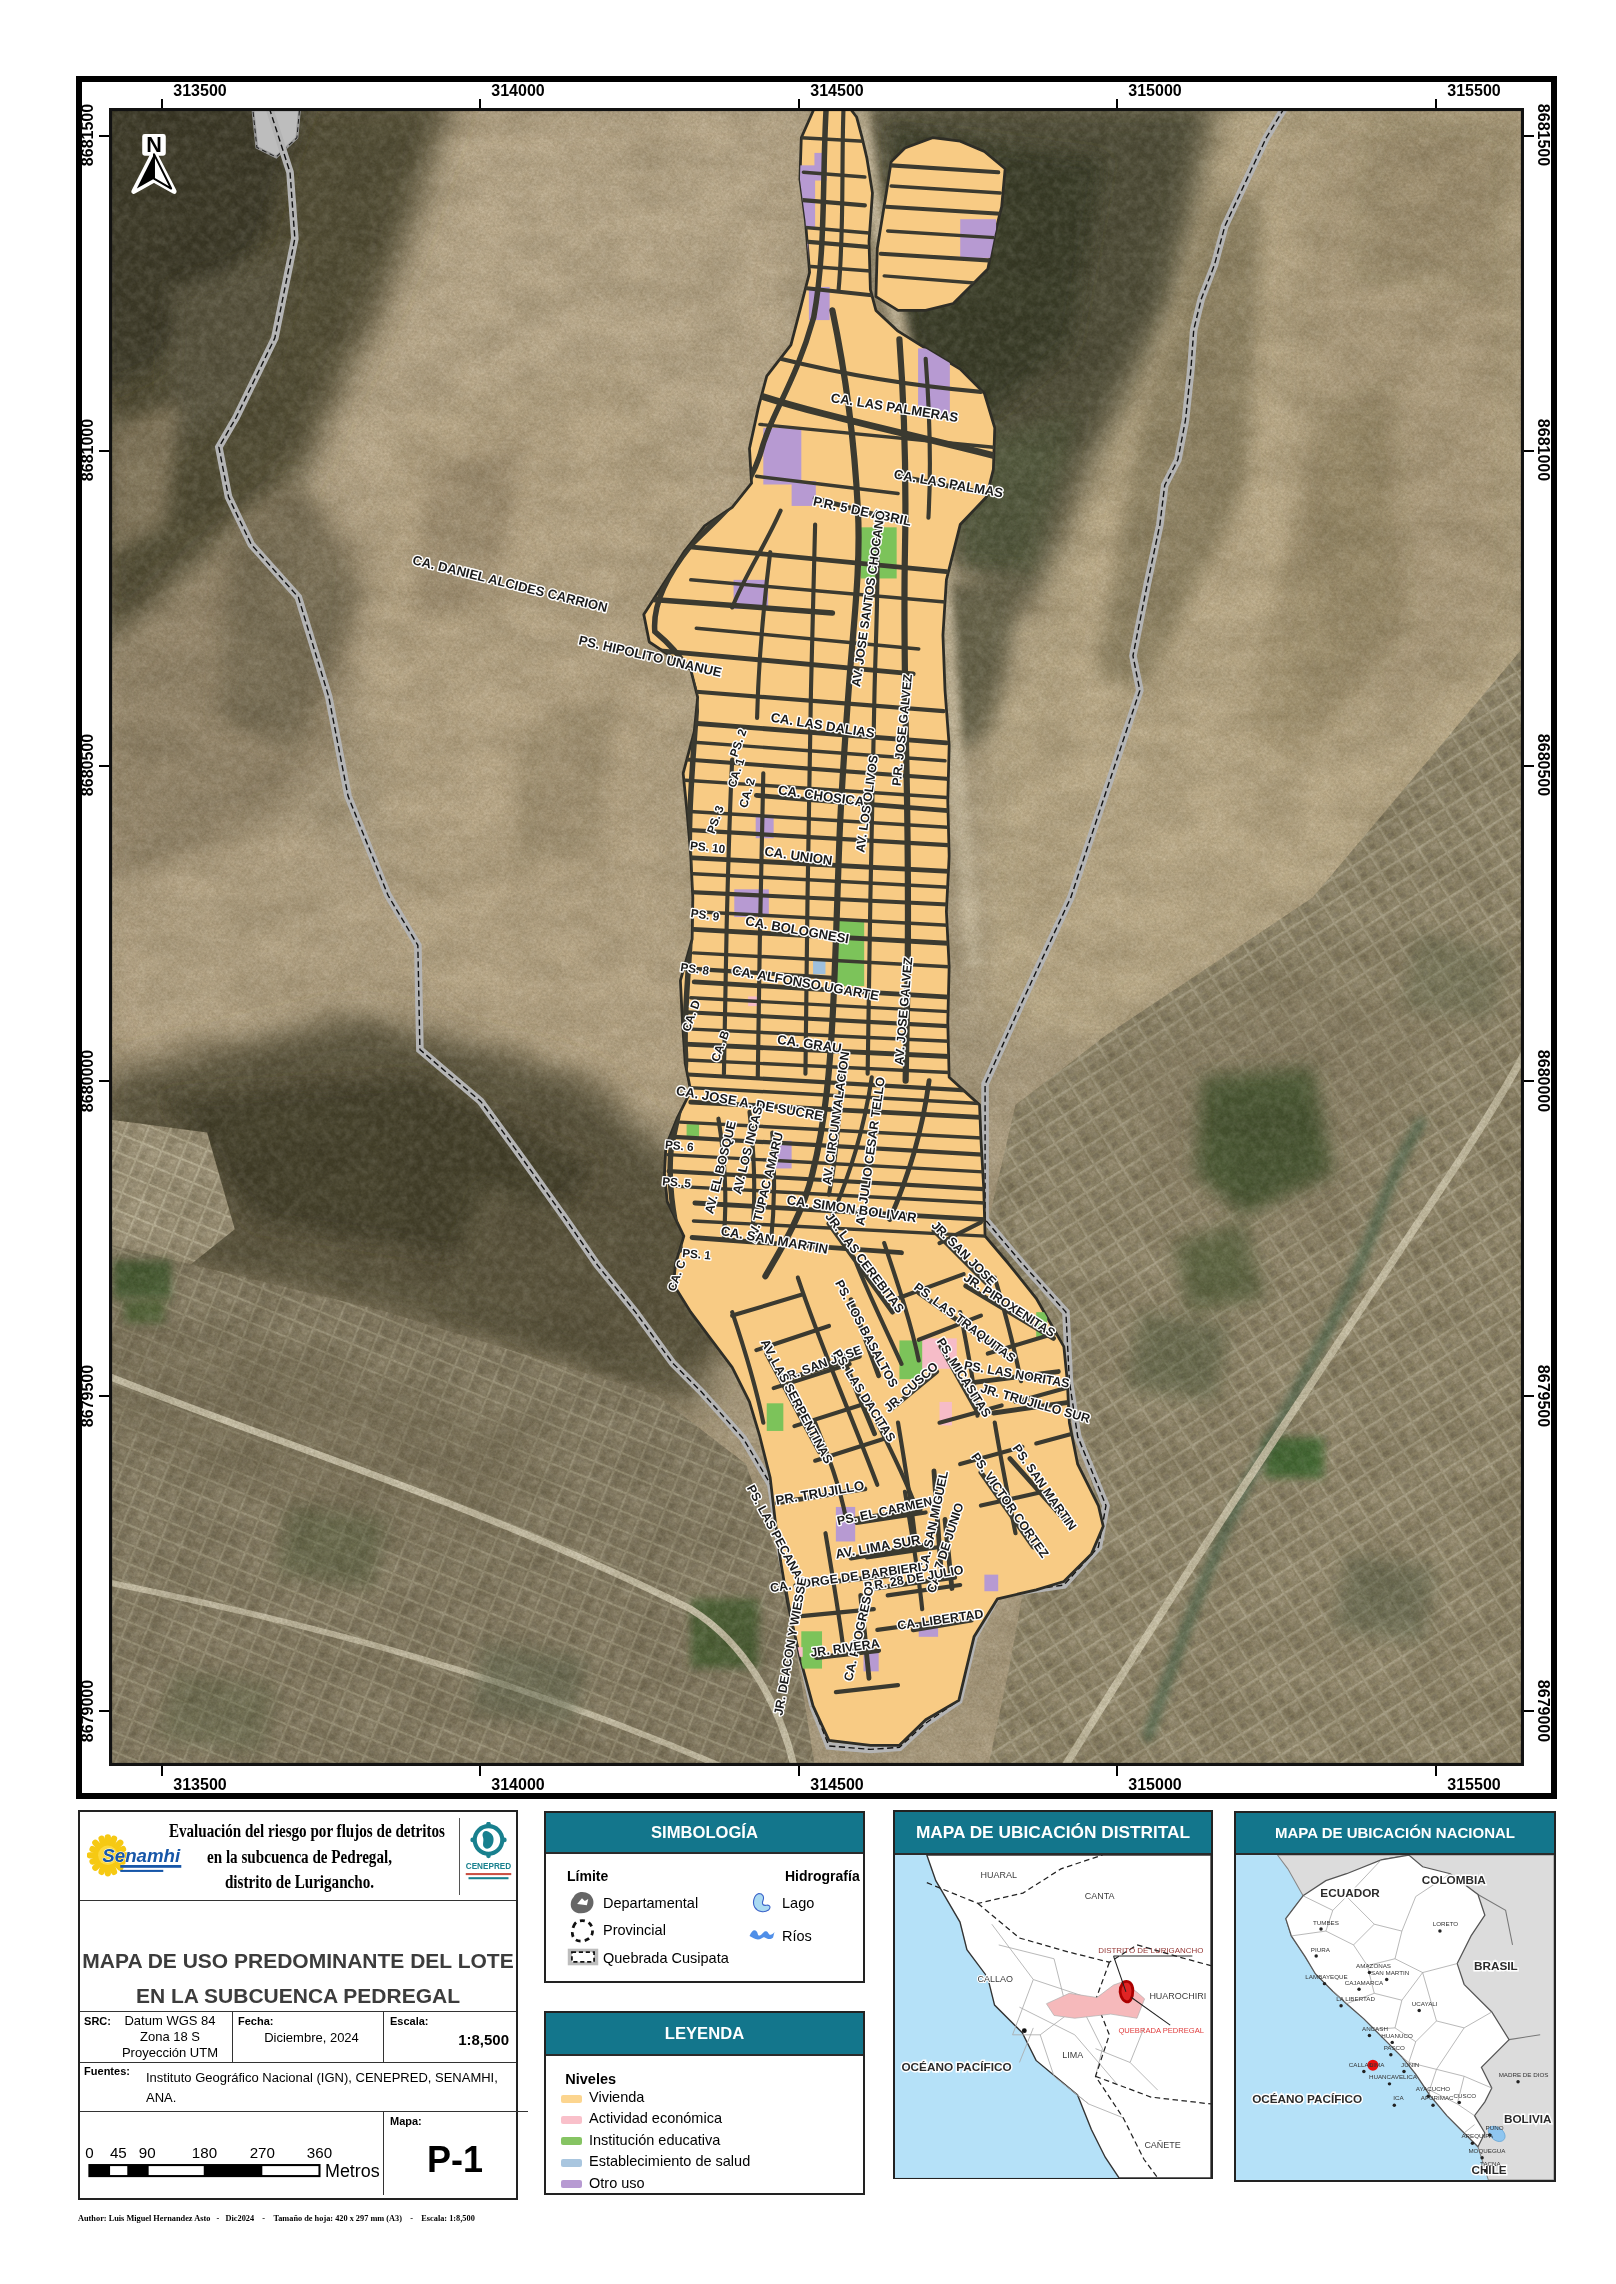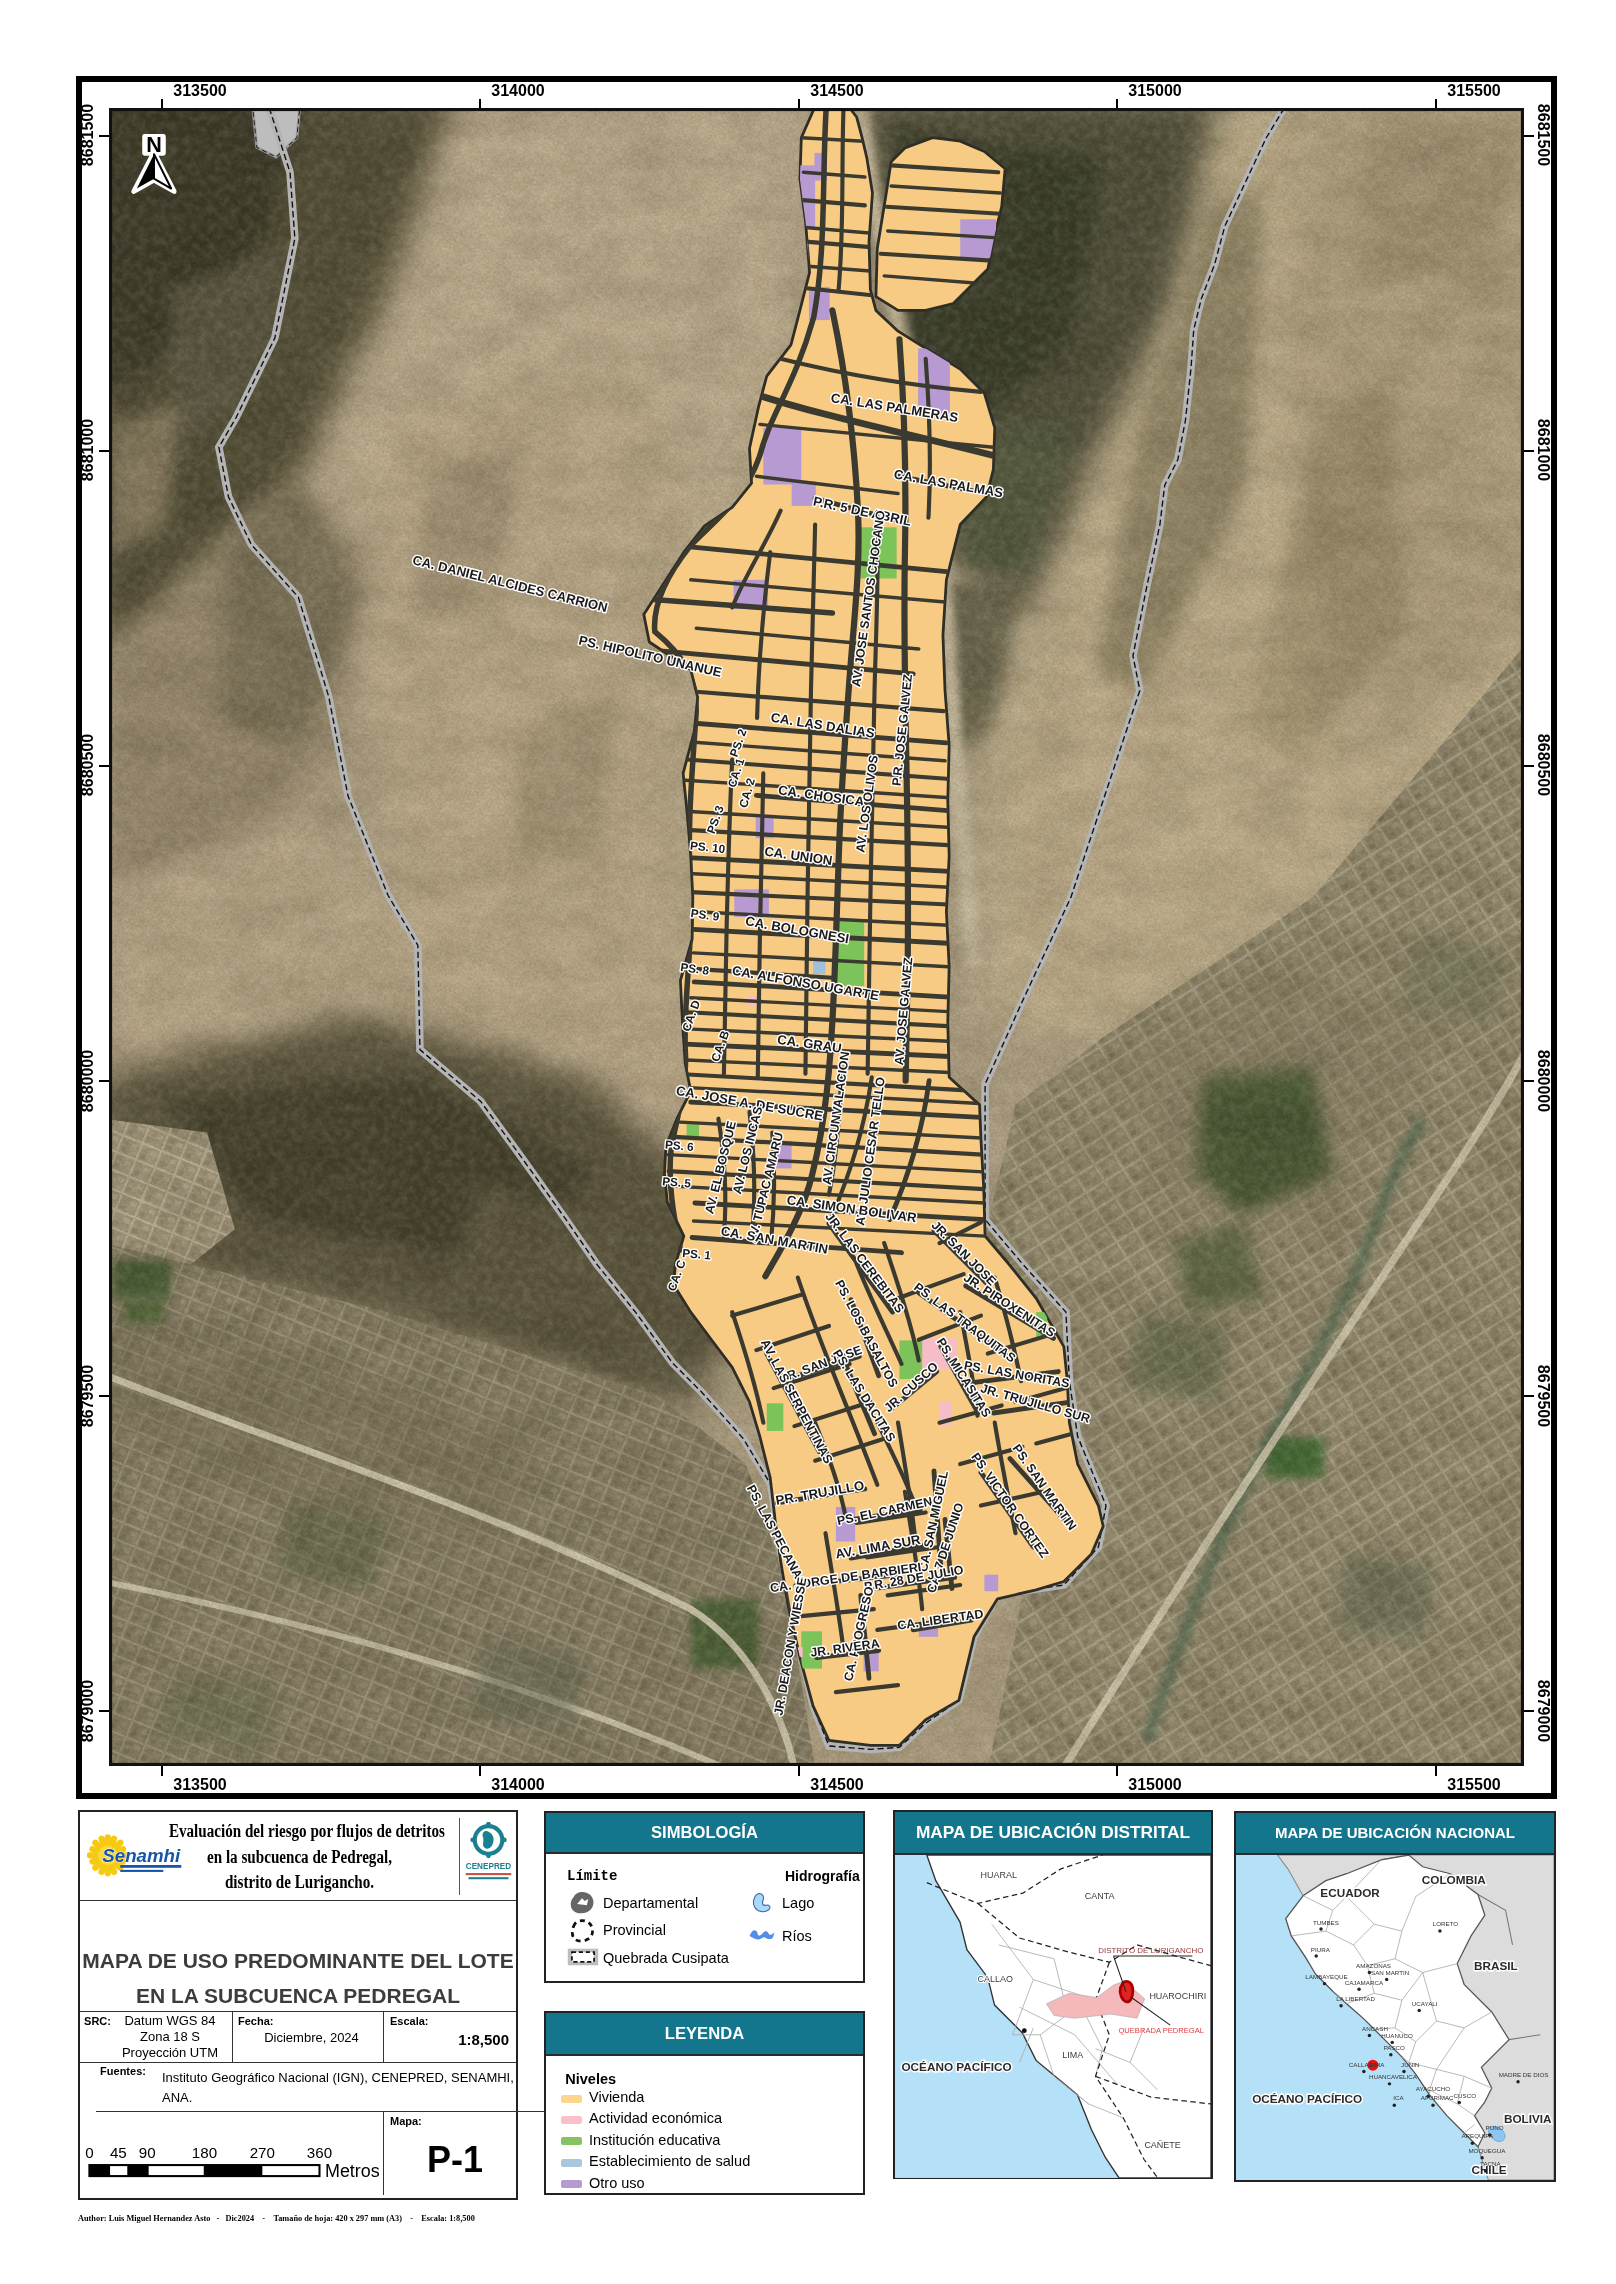--- a/index.html
+++ b/index.html
@@ -515,21 +515,21 @@
 <div class="abs" style="left:4.1px;top:2.8px;font-weight:bold;font-size:11px;">SRC:</div>
 <div class="abs" style="left:33px;top:1.4px;width:114px;text-align:center;font-size:13px;line-height:16px;">Datum WGS 84<br>Zona 18 S<br>Proyección UTM</div>
 <div class="abs" style="left:152px;top:0;width:1.4px;height:50px;background:#333;"></div>
 <div class="abs" style="left:158px;top:2.8px;font-weight:bold;font-size:11px;">Fecha:</div>
 <div class="abs" style="left:166px;top:18px;width:131px;text-align:center;font-size:13px;">Diciembre, 2024</div>
 <div class="abs" style="left:303px;top:0;width:1.4px;height:50px;background:#333;"></div>
 <div class="abs" style="left:310px;top:2.8px;font-weight:bold;font-size:11px;">Escala:</div>
 <div class="abs" style="left:318px;top:19.3px;width:111px;text-align:right;font-weight:bold;font-size:15px;">1:8,500</div>
 </div>
 
-<div class="abs" style="left:16px;top:250px;width:436px;height:49px;border-bottom:1.4px solid #333;padding-left:12px;">
+<div class="abs" style="left:0;top:250px;width:436px;height:49px;border-bottom:1.4px solid #333;padding-left:12px;">
 <div class="abs" style="left:4.1px;top:2.8px;font-weight:bold;font-size:11px;">Fuentes:</div>
 <div class="abs" style="left:66px;top:5.5px;width:359px;font-size:13px;line-height:20px;">Instituto Geográfico Nacional (IGN), CENEPRED, SENAMHI, ANA.</div>
 </div>
 
 <div class="abs" style="left:0;top:299px;width:436px;height:84px;">
 <div class="abs" style="left:303px;top:0;width:1.4px;height:84px;background:#333;"></div>
 
 <svg class="abs" style="left:0px;top:21px;" width="304" height="62" viewBox="0 0 440 90">
 <g font-family="Liberation Sans, sans-serif" font-size="22" fill="#000" text-anchor="middle">
 <text x="13" y="38">0</text>
@@ -549,21 +549,21 @@
 <div class="abs" style="left:310px;top:4.1px;font-weight:bold;font-size:11px;">Mapa:</div>
 <div class="abs" style="left:318px;top:28px;width:114px;text-align:center;font-weight:bold;font-size:36px;">P-1</div>
 </div>
 </div>
 
 <div class="abs" style="left:78px;top:2214px;font-family:'Liberation Serif',serif;font-weight:bold;font-size:8.3px;color:#000;">Author: Luis Miguel Hernandez Asto&nbsp;&nbsp;&nbsp;-&nbsp;&nbsp;&nbsp;Dic2024&nbsp;&nbsp;&nbsp;&nbsp;-&nbsp;&nbsp;&nbsp;&nbsp;Tamaño de hoja: 420 x 297 mm (A3)&nbsp;&nbsp;&nbsp;&nbsp;-&nbsp;&nbsp;&nbsp;&nbsp;Escala: 1:8,500</div>
 
 <div class="panel" style="left:544px;top:1811px;width:317px;height:168px;">
 <div class="hdr" style="height:39px;line-height:39px;">SIMBOLOGÍA</div>
 
-<div class="abs" style="left:21px;top:55px;font-weight:bold;font-size:14px;font-family:Liberation Mono, monospace;">Límite</div>
+<div class="abs" style="left:21px;top:55px;font-weight:bold;font-size:14px;">Límite</div>
 
 <svg class="abs" style="left:22px;top:77px;" width="28" height="25" viewBox="0 0 40 36">
 <path d="M8,10 C4,14 2,22 6,28 C10,34 20,35 27,32 C34,29 38,22 36,14 C34,6 26,2 18,3 C13,4 10,6 8,10 Z" fill="#666"></path>
 <path d="M13,20 L20,12 L24,16 L29,13 L27,22 L19,21 Z" fill="#fff"></path>
 </svg>
 <div class="abs" style="left:57px;top:82px;font-size:14.5px;">Departamental</div>
 
 <svg class="abs" style="left:22px;top:105px;" width="28" height="25" viewBox="0 0 40 36">
 <path d="M10,8 C6,14 4,24 9,30 C14,35 26,34 32,28 C37,22 36,12 30,7 C24,2 14,3 10,8 Z" fill="none" stroke="#111" stroke-width="4" stroke-dasharray="7 6"></path>
 </svg>

